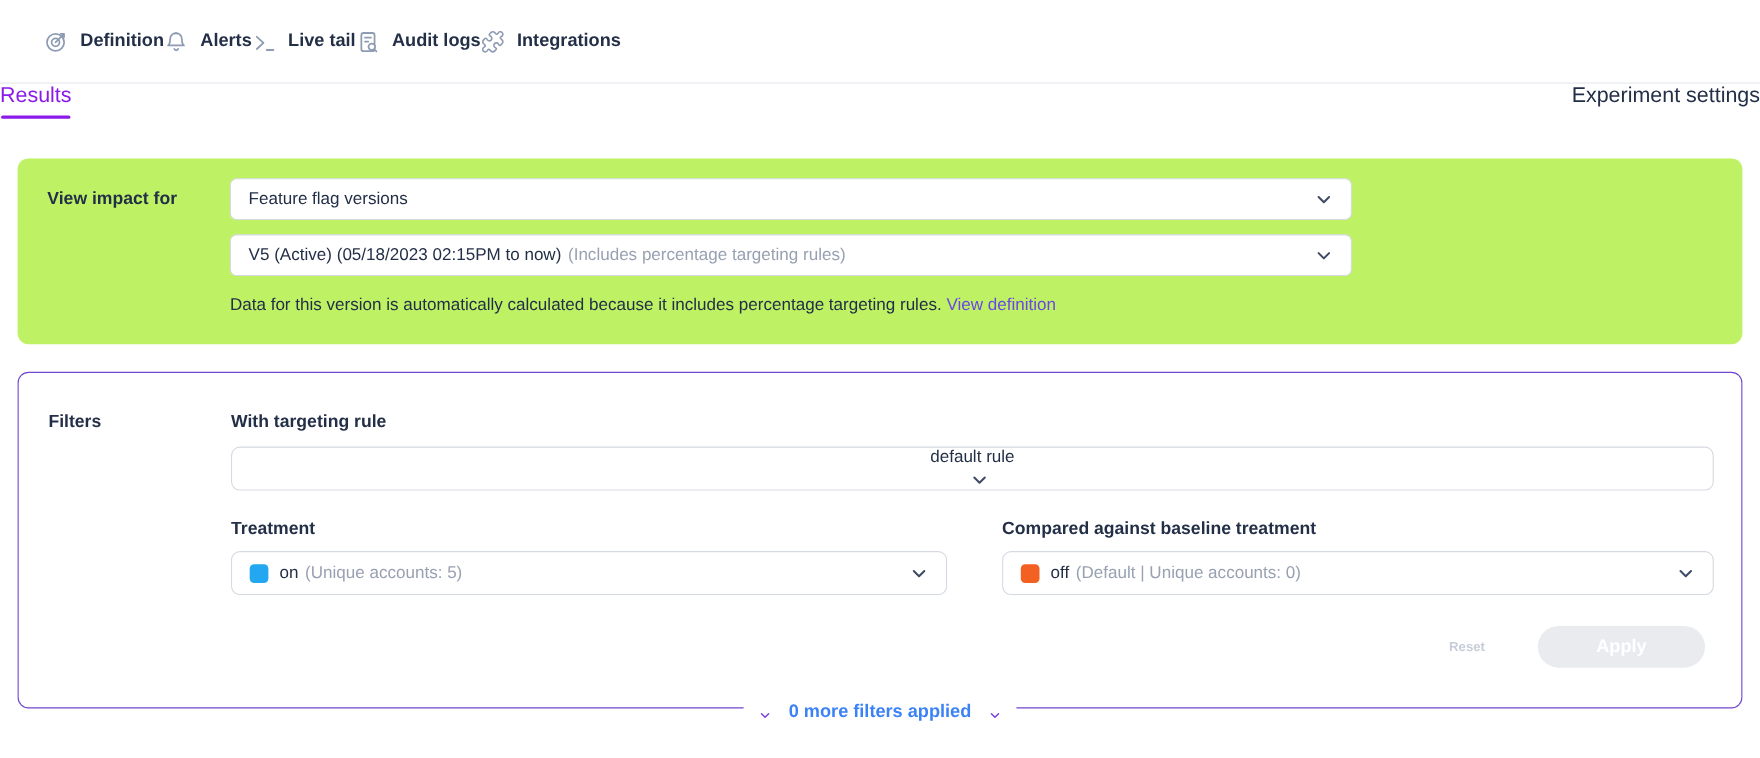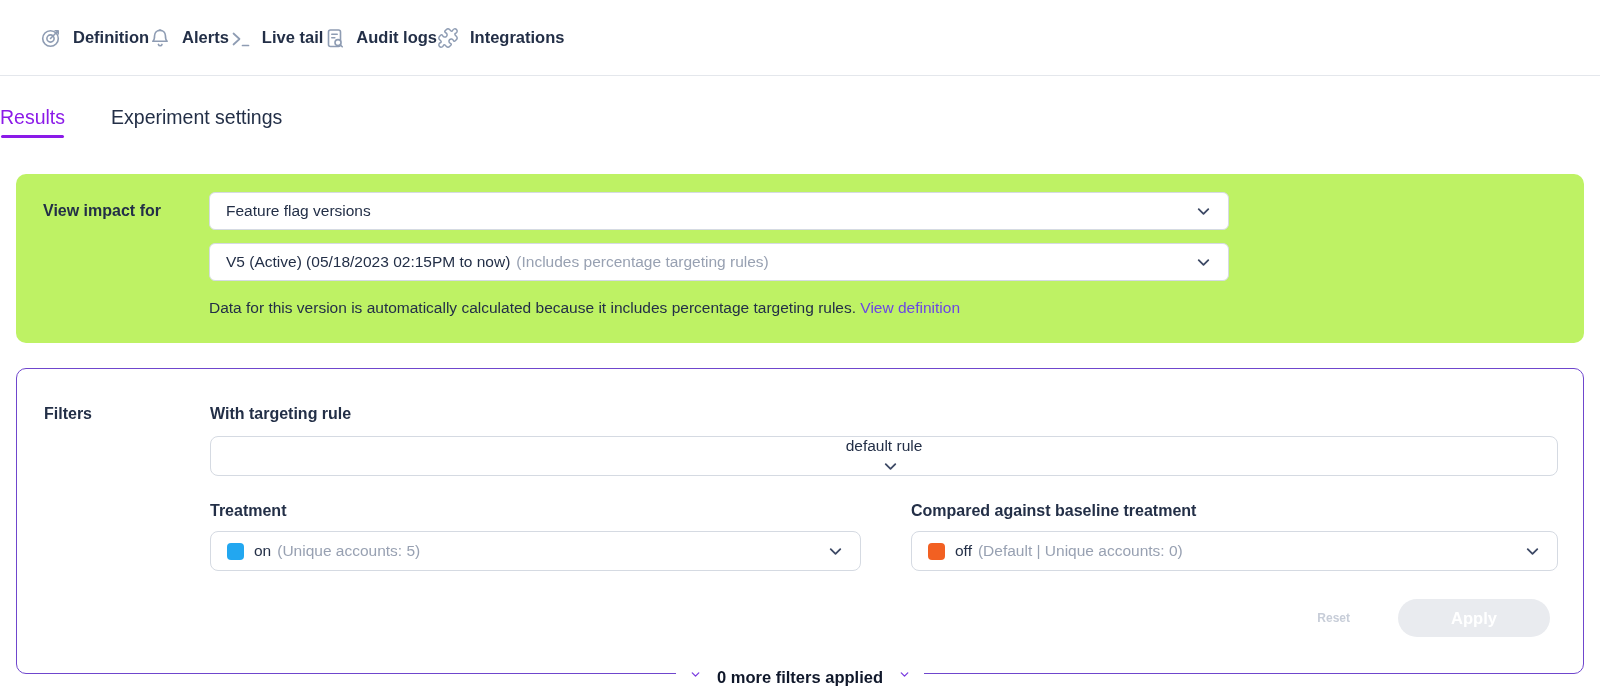--- a/index.html
+++ b/index.html
@@ -21,21 +21,21 @@
     position:relative; cursor:pointer; white-space:nowrap;
   }
   .tab svg { display:block; }
   .tab .tab-underline { display:none; }
   .tab.active .tab-underline {
     display:block; position:absolute; left:-6px; right:-6px; bottom:-1px;
     height:5px; border-radius:3px; background:#8b1ae8;
   }
 
   
-  .subnav { margin-top:30px; display:flex; justify-content:flex-start; gap:46px; }
+  .subnav { display:flex; justify-content:space-between; gap:46px; }
   .subtab {
     font-size:19.5px; color:#232f47; padding-bottom:9px;
     position:relative; cursor:pointer;
   }
   .subtab.active { color:#8b1ae8; }
   .subtab.active::after {
     content:""; position:absolute; left:1px; right:1px; bottom:0;
     height:3.5px; border-radius:2px; background:#8b1ae8;
   }
 
@@ -87,22 +87,22 @@
   }
   .btn-apply {
     width:152px; height:38px; border:none; border-radius:19px;
     background:#e9ebef; color:#ffffff; font-family:inherit;
     font-size:16.5px; font-weight:700; cursor:default;
   }
 
   .more-filters {
     position:absolute; left:50%; bottom:-14px; transform:translateX(-50%);
     background:#fff; padding:0 13px;
-    display:flex; align-items:flex-start; gap:15px;
-    color:#0f172a; font-size:16.5px; font-weight:700;
+    display:flex; align-items:flex-end; gap:15px;
+    color:#3b82f6; font-size:16.5px; font-weight:700;
     white-space:nowrap; cursor:pointer;
   }
   .more-filters svg { display:block; }
 </style>
 </head>
 <body>
 
 <nav class="topnav">
 
   <div class="tab">

